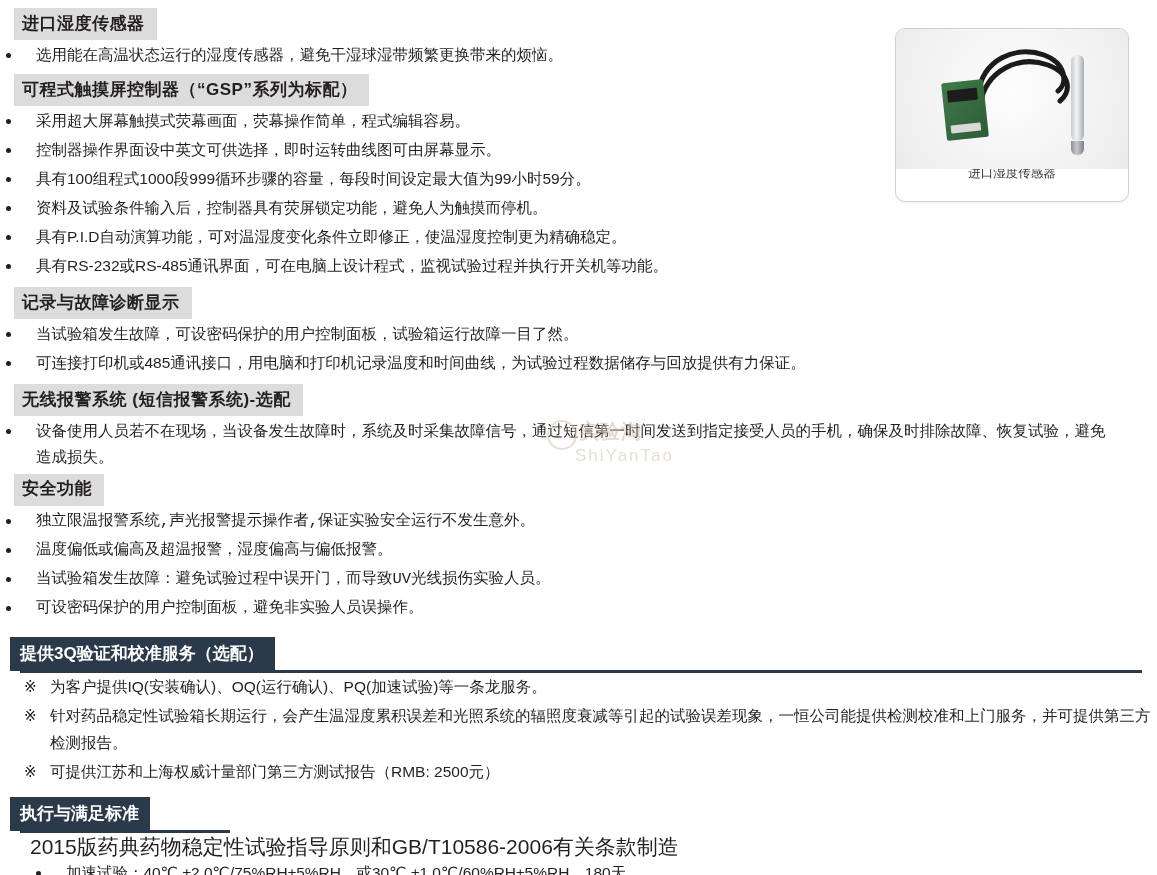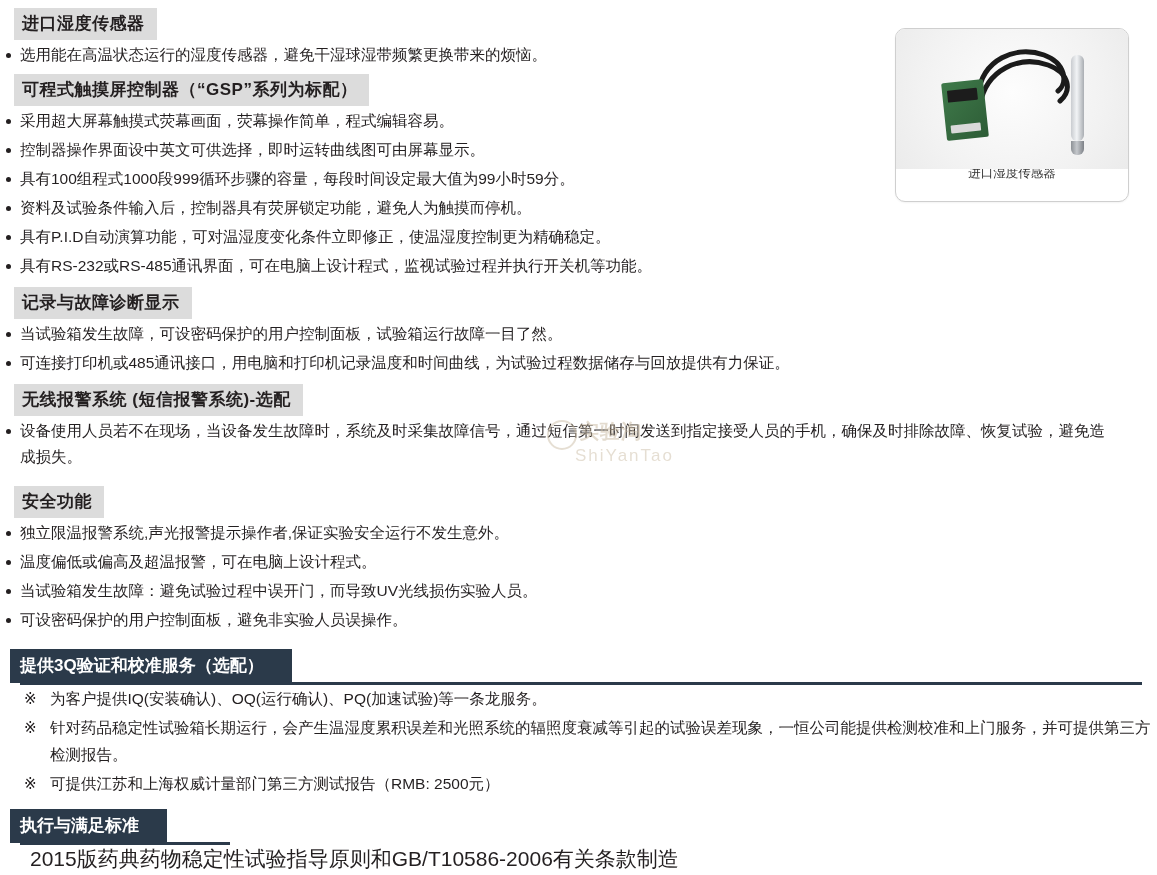--- a/index.html
+++ b/index.html
@@ -36,21 +36,21 @@
   }
 
   
   .sec-head-dark {
     display: inline-block;
     background: #2b3a4a;
     color: #ffffff;
     font-size: 17px;
     font-weight: bold;
     line-height: 1;
-    padding: 8px 28px 9px 10px;
+    padding: 8px 11px 9px 10px;
     position: relative;
   }
   .dark-wrap {
     position: relative;
     margin-left: 10px;
   }
   .dark-rule {
     position: absolute;
     left: 10px;
     height: 3px;
@@ -58,21 +58,21 @@
     bottom: 0;
   }
 
   ul.bul {
     list-style: none;
     margin: 0 0 0 0;
     padding: 0;
   }
   ul.bul li {
     position: relative;
-    padding-left: 20px;
+    padding-left: 36px;
     font-size: 15.5px;
     line-height: 26px;
     margin: 0 0 3px 0;
   }
   ul.bul li::before {
     content: "";
     position: absolute;
     left: 6px;
     top: 11px;
     width: 5px;
@@ -274,27 +274,27 @@
 
   <div style="margin-top:8px;">
     <div class="sec-head-wrap">
       <span class="sec-head">无线报警系统 (短信报警系统)-选配</span>
     </div>
     <ul class="bul grp" style="max-width:1120px;">
       <li>设备使用人员若不在现场，当设备发生故障时，系统及时采集故障信号，通过短信第一时间发送到指定接受人员的手机，确保及时排除故障、恢复试验，避免造成损失。</li>
     </ul>
   </div>
 
-  <div style="margin-top:16px;">
+  <div style="margin-top:4px;font-family:Liberation Mono, monospace;">
     <div class="sec-head-wrap">
       <span class="sec-head">安全功能</span>
     </div>
     <ul class="bul grp">
       <li>独立限温报警系统,声光报警提示操作者,保证实验安全运行不发生意外。</li>
-      <li>温度偏低或偏高及超温报警，可在电脑上设计程式。</li>
+      <li>温度偏低或偏高及超温报警，湿度偏高与偏低报警。</li>
       <li>当试验箱发生故障：避免试验过程中误开门，而导致UV光线损伤实验人员。</li>
       <li>可设密码保护的用户控制面板，避免非实验人员误操作。</li>
     </ul>
   </div>
 
   <div style="margin-top:16px;">
     <div class="dark-wrap" style="height:36px;">
       <span class="sec-head-dark">提供3Q验证和校准服务（选配）</span>
       <div class="dark-rule" style="width:1122px;"></div>
     </div>

